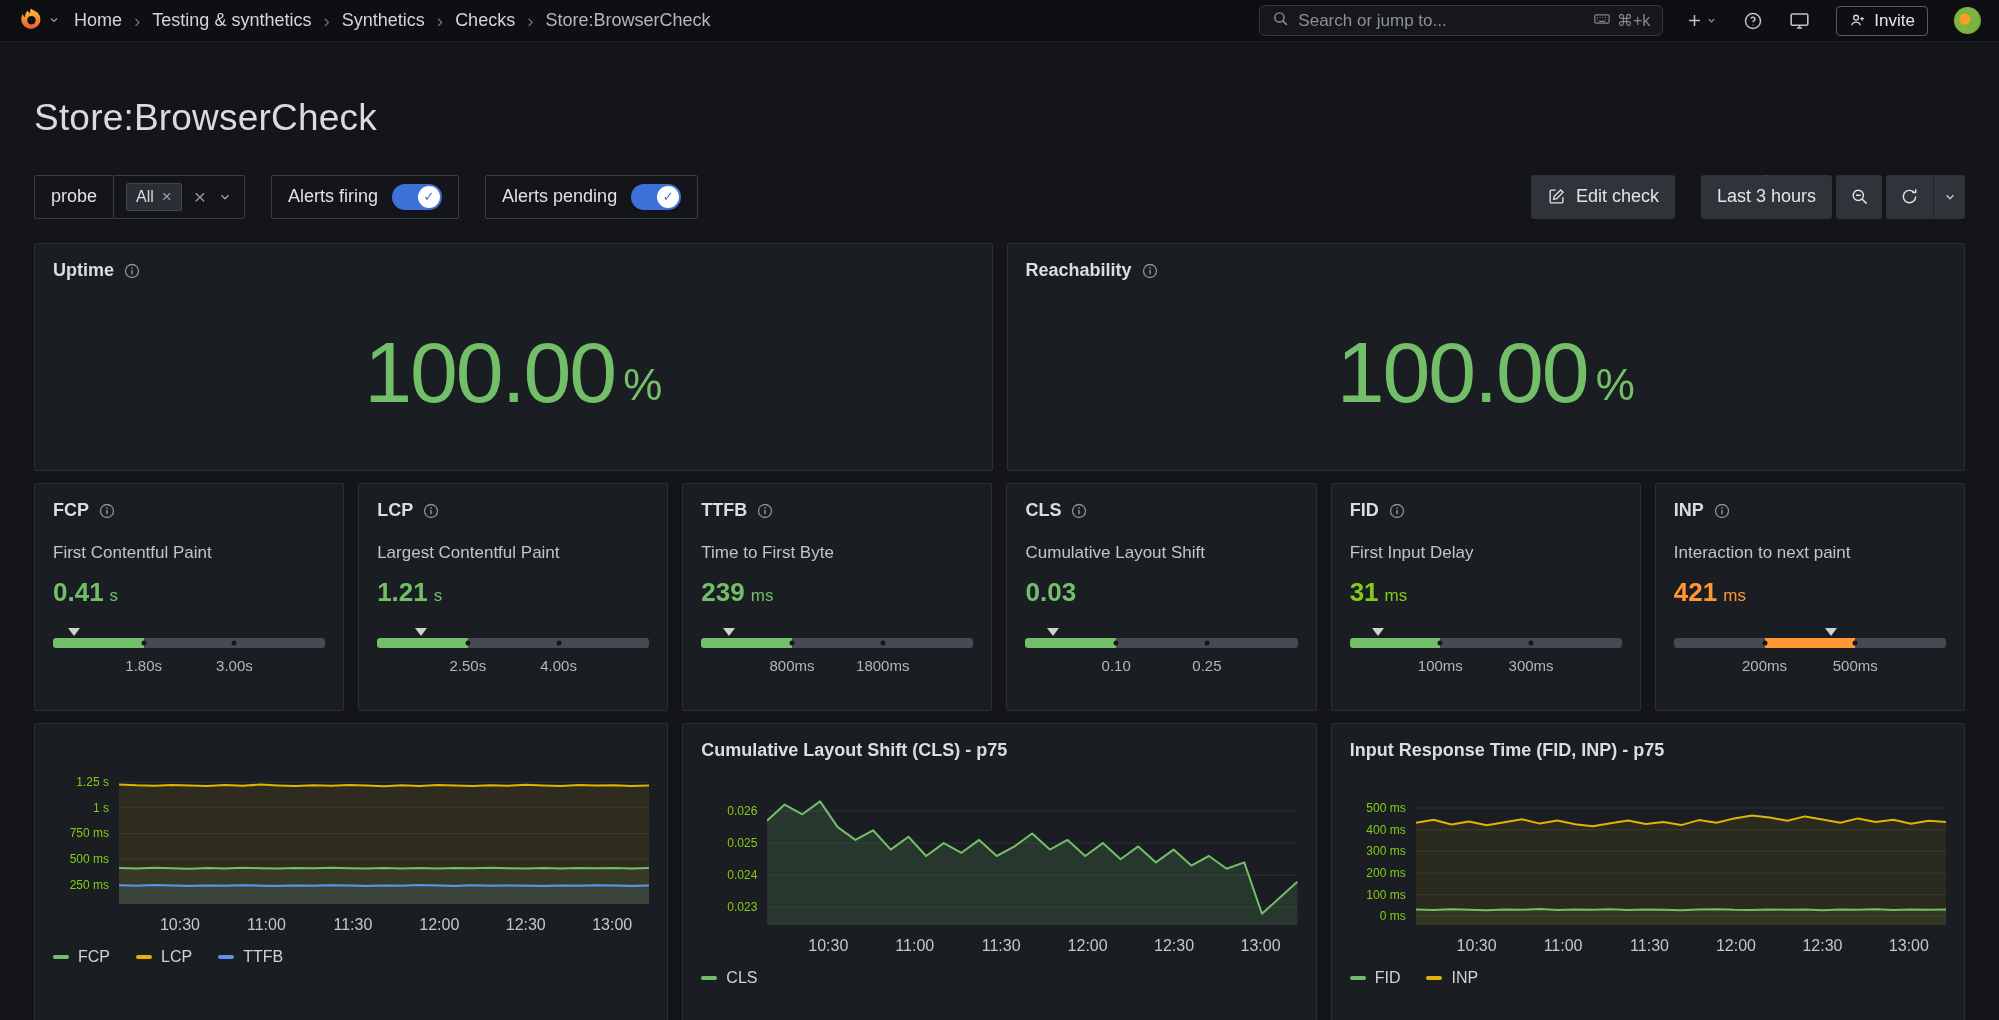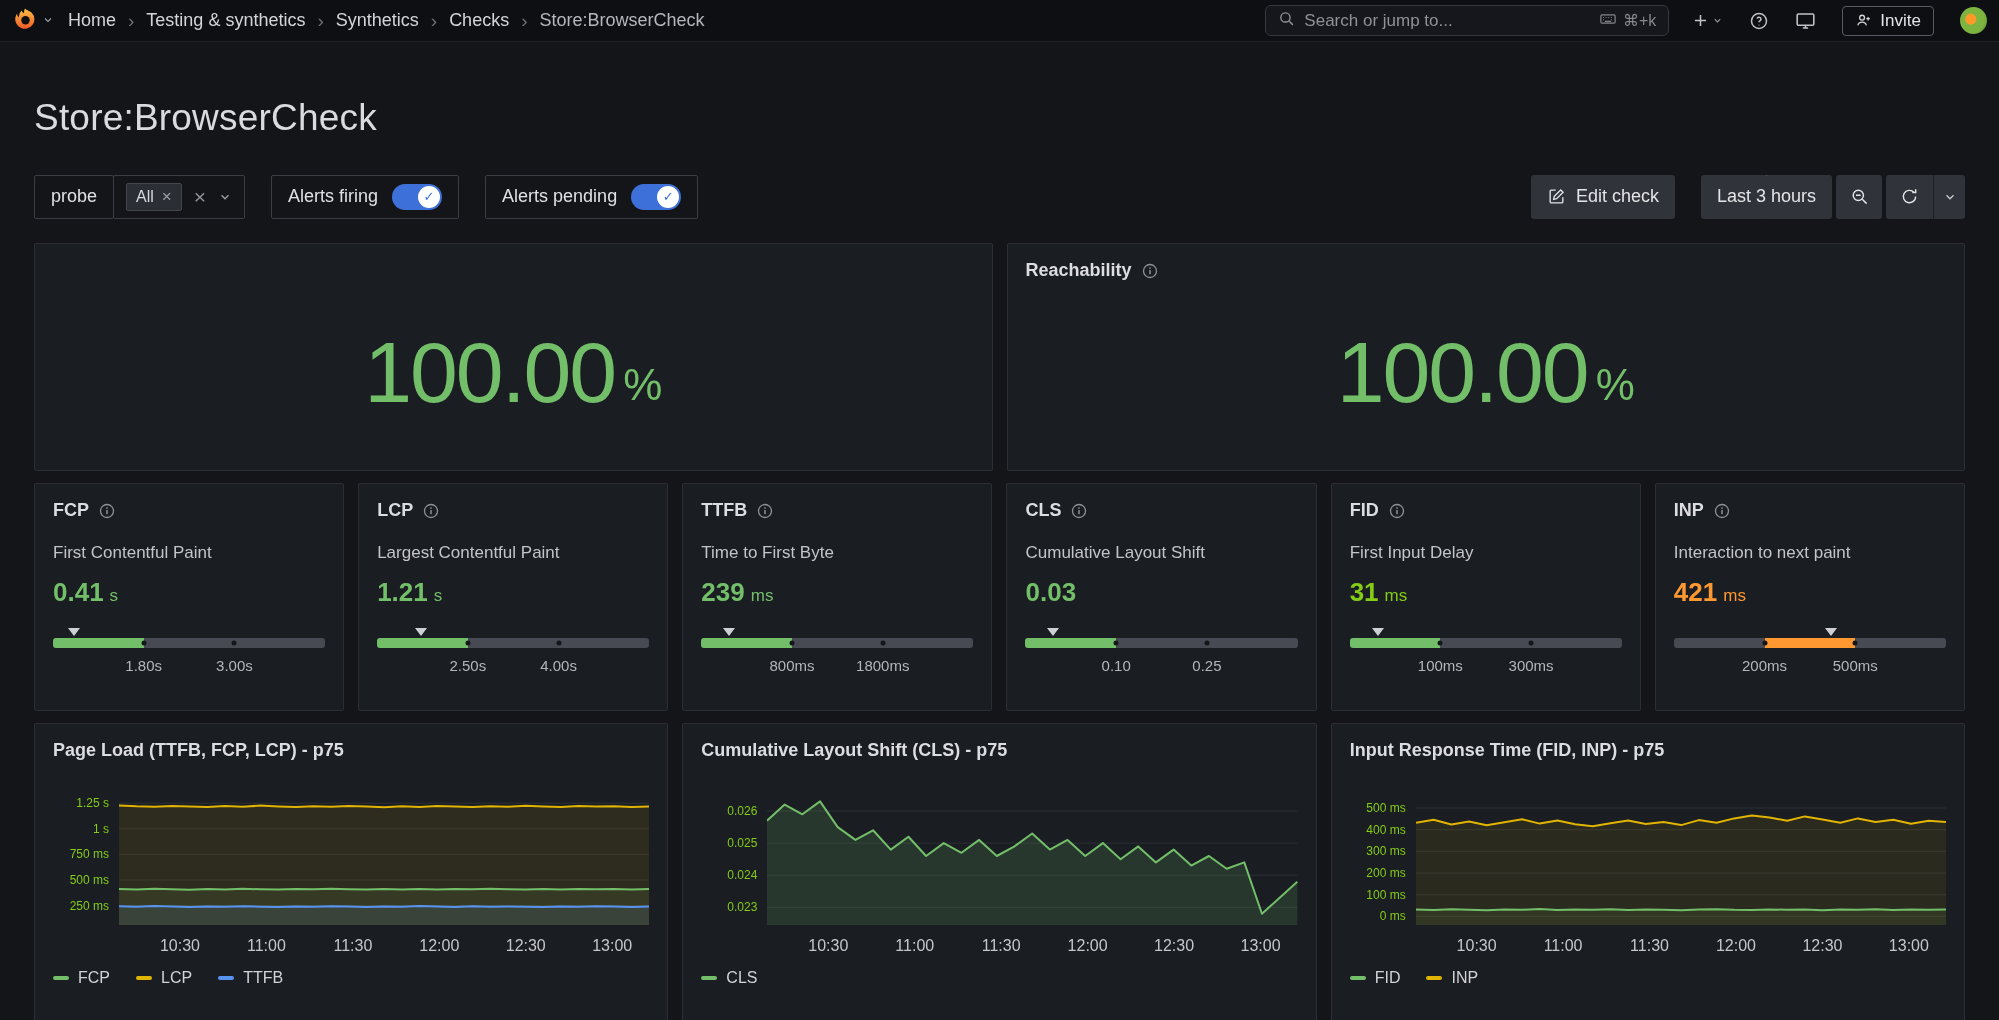--- a/index.html
+++ b/index.html
@@ -1,21 +1,21 @@
 <!DOCTYPE html>
 <html><head>
 <meta charset="utf-8">
 <style>
   *{box-sizing:border-box;margin:0;padding:0}
   html,body{width:1999px;height:1020px;overflow:hidden;background:#141519;
     font-family:"Liberation Sans","DejaVu Sans",sans-serif;color:#d8d9dd;}
 
   
   .nav{position:relative;height:42px;background:#0e0f13;border-bottom:1px solid #1e2025;
-    display:flex;align-items:center;padding:0 12px;z-index:2;}
+    display:flex;align-items:center;padding:0 18px;z-index:2;}
   .watermark{position:absolute;left:762px;top:5px;font-size:21px;font-weight:700;
     color:rgba(146,52,52,.38);white-space:nowrap;z-index:1;pointer-events:none;}
   .nav>*{position:relative;z-index:2;}
   .logo-wrap{display:flex;align-items:center;gap:4px;margin-right:14px;cursor:pointer;}
   .breadcrumb{display:flex;align-items:center;font-size:18px;}
   .bc-item{color:#d4d5d9;cursor:pointer;white-space:nowrap;}
   .bc-item.current{color:#b4b6bc;}
   .bc-sep{color:#6d7076;margin:0 12px;font-size:19px;}
   .nav-search{margin-left:auto;width:404px;height:31px;background:#15171c;border:1px solid #34373e;
     border-radius:6px;display:flex;align-items:center;padding:0 12px;gap:9px;font-size:17px;}
@@ -258,20 +258,30 @@
       <button class="btn refresh-caret">
         <svg width="14" height="14" viewBox="0 0 24 24" fill="none" stroke="#c9cace" stroke-width="2.2">
             <path d="M6 9l6 6 6-6"></path>
           </svg>
       </button>
     </div>
   </div>
 
   <div id="stats-row">
  <section class="panel stat-panel">
+   <div class="panel-header">
+     <span class="panel-title">Uptime</span>
+          <span class="info-icon">
+            <svg width="16" height="16" viewBox="0 0 16 16">
+              <circle cx="8" cy="8" r="6.5" fill="none" stroke="#8e9096" stroke-width="1.3"></circle>
+              <rect x="7.25" y="7" width="1.5" height="4.2" fill="#8e9096"></rect>
+              <rect x="7.25" y="4.3" width="1.5" height="1.5" fill="#8e9096"></rect>
+            </svg>
+          </span>
+   </div>
    <div class="stat-value">
      <span class="num">100.00</span>
           <span class="unit">%</span>
    </div>
  </section>
  <section class="panel stat-panel">
    <div class="panel-header">
      <span class="panel-title">Reachability</span>
           <span class="info-icon">
             <svg width="16" height="16" viewBox="0 0 16 16">
@@ -469,23 +479,20 @@
      </div>
      <div class="gauge-labels">
        <span style="left:33.33%">200ms</span>
        <span style="left:66.66%">500ms</span>
      </div>
    </div>
  </section>
     </div>
   <div id="charts-row">
       <section class="panel chart-panel">
-   <div class="panel-header">
-          <span class="panel-title">Page Load (TTFB, FCP, LCP) - p75</span>
-        </div>
    <div class="chart-row">
      <div class="y-axis">
             <span style="top:6.3%">1.25 s</span>
             <span style="top:26.0%">1 s</span>
             <span style="top:45.7%">750 ms</span>
             <span style="top:65.4%">500 ms</span>
             <span style="top:85.0%">250 ms</span>
           </div>
      <div class="plot">
        <svg viewBox="0 0 1000 130" preserveAspectRatio="none">

